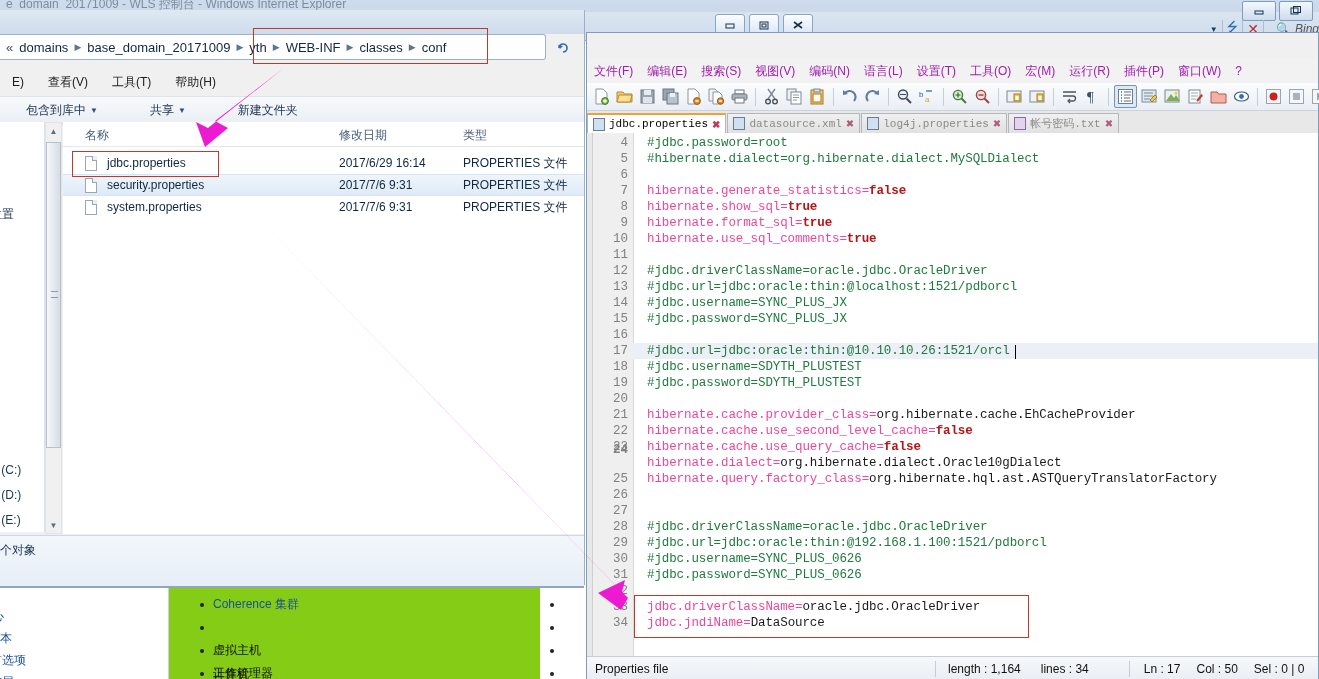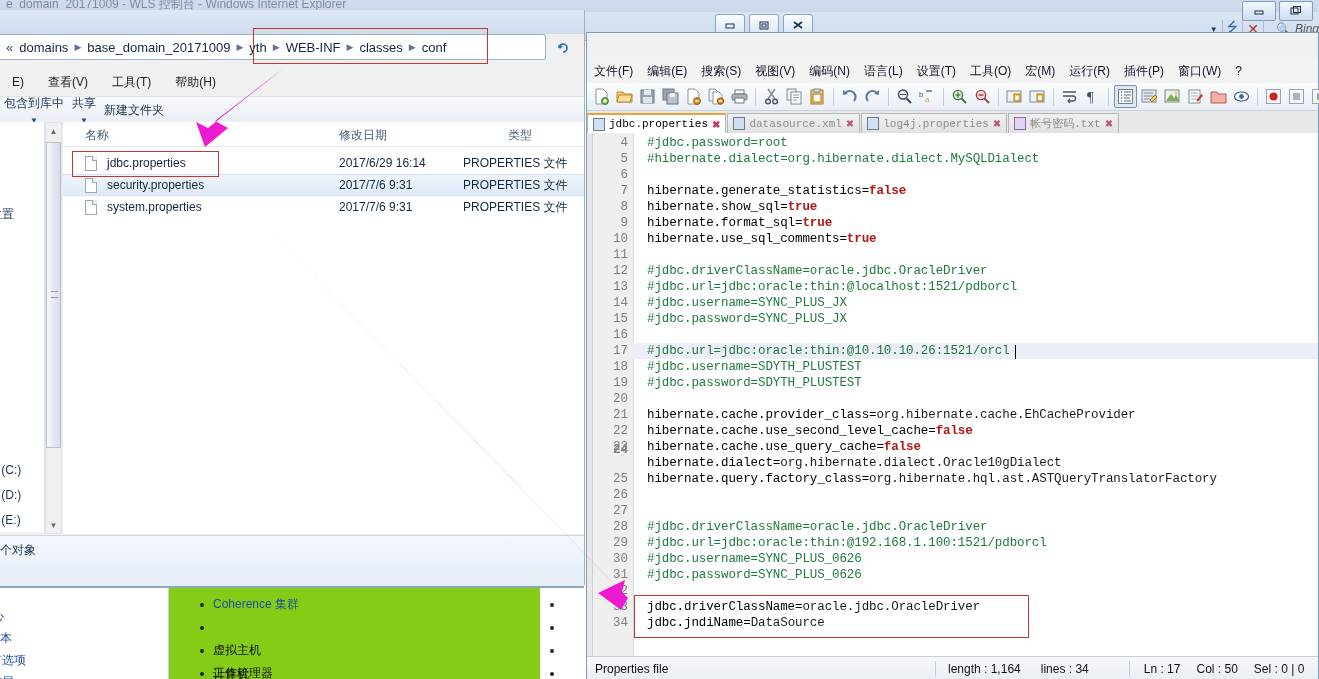--- a/index.html
+++ b/index.html
@@ -50,21 +50,21 @@
 
   
   #exp-menu{left:0;top:70px;width:584px;height:24px;display:flex;align-items:center;gap:0;
     background:#f0f0f0;}
   .menu-item{font-size:12px;color:#1b1b1b;padding:3px 12px;white-space:nowrap;}
 
   
   #exp-cmd{left:0;top:96px;width:584px;height:26px;
     background:linear-gradient(#f7f9fb,#eaeff5);border-top:1px solid #dde4ec;border-bottom:1px solid #c3cedb;
     display:flex;align-items:center;}
-  .cmd-item{font-size:12px;color:#1b3350;padding:2px 4px;white-space:nowrap;display:flex;align-items:center;gap:4px;flex-direction:column;}
+  .cmd-item{font-size:12px;color:#1b3350;padding:2px 26px;white-space:nowrap;display:flex;align-items:center;gap:4px;}
   .caret-d{font-size:8px;color:#31506f;}
 
   
   #nav-pane{left:0;top:122px;width:44px;height:410px;background:#fff;
     border-right:1px solid #dbe2ea;overflow:hidden;}
   .nav-txt{font-size:12px;color:#1b3350;white-space:nowrap;}
 
   
   #nav-scroll{left:45px;top:122px;width:17px;height:412px;background:#f0f0f0;border:1px solid #dfe4ea;box-sizing:border-box;}
   #nav-thumb{left:46px;top:142px;width:15px;height:306px;
@@ -106,21 +106,21 @@
   #npp-title{left:0;top:0;width:731px;height:26px;
     background:linear-gradient(#e4edf7,#cfdceb);display:flex;align-items:center;gap:6px;padding-left:5px;
     box-sizing:border-box;}
   #npp-title-text{font-size:12px;color:#0d2136;white-space:nowrap;overflow:hidden;}
   .npp-icon{width:15px;height:15px;background:linear-gradient(135deg,#cfe3a8,#7fae3d);
     border:1px solid #4d7021;position:relative;flex:none;}
   .npp-icon:after{content:"";position:absolute;left:3px;top:3px;width:7px;height:2px;background:#fff;
     box-shadow:0 3px 0 #fff,0 6px 0 #fff;}
 
   #npp-menu{left:0;top:26px;width:731px;height:24px;display:flex;align-items:center;background:#f2f2f2;}
-  .npp-menu-item{font-size:12px;color:#0f172a;padding:3px 7px;white-space:nowrap;}
+  .npp-menu-item{font-size:12px;color:#a21caf;padding:3px 7px;white-space:nowrap;}
 
   #npp-toolbar{left:0;top:50px;width:731px;height:28px;
     background:linear-gradient(#fbfcfd,#eaeff5);border-bottom:1px solid #c9d3de;
     display:flex;align-items:center;padding-left:3px;box-sizing:border-box;}
   .tb-ic{width:21px;height:21px;margin:0 1px;border-radius:2px;position:relative;flex:none;
     display:flex;align-items:center;justify-content:center;font-size:12px;line-height:1;}
   .tb-ic.active{border:1px solid #7a93b0;background:#dde8f5;}
   .tb-sep{width:1px;height:18px;background:#c3cedb;margin:0 4px;flex:none;}
 
   
@@ -139,21 +139,21 @@
   
   #npp-editor{left:0;top:100px;width:731px;height:523px;background:#fff;overflow:hidden;}
   #gutter{position:absolute;left:0;top:0;width:46px;height:523px;background:#efefef;
     border-right:1px solid #d9d9d9;}
   #gutter-bar{position:absolute;left:0;top:0;width:5px;height:523px;background:#e8e8e8;border-right:1px solid #cfcfcf;}
   .ln{position:absolute;right:5px;width:40px;text-align:right;
     font-family:"Liberation Mono", monospace;font-size:12.5px;color:#808080;}
   .code{position:absolute;left:60px;white-space:pre;
     font-family:"Liberation Mono", monospace;font-size:12.5px;letter-spacing:-0.1px;}
   .c-com{color:#1f7a3d;}
-  .c-key{color:#000000;}
+  .c-key{color:#ec4899;}
   .c-val{color:#b01818;font-weight:bold;}
   .c-plain{color:#1a1a1a;}
   #cur-line{position:absolute;left:46px;width:685px;height:16px;background:#eceef8;}
   #caret{position:absolute;width:1px;height:14px;background:#000;}
 
   
   #npp-status{left:0;top:623px;width:731px;height:24px;
     background:linear-gradient(#f6f8fa,#e9eef4);border-top:1px solid #c3cedb;display:flex;align-items:center;}
   .st-cell{font-size:12px;color:#111;white-space:nowrap;}
   .st-sep{width:1px;height:16px;background:#c3cedb;}
@@ -276,21 +276,21 @@
 <div class="abs" id="nav-thumb">
   <div style="position:absolute;left:4px;top:148px;width:7px;height:5px;
     border-top:1px solid #8e9aa8;border-bottom:1px solid #8e9aa8;"></div>
 </div>
 <div class="sb-arrow" style="top:517px;">▼</div>
 
 <div class="abs" id="filelist">
   <div class="abs" id="fl-head">
     <span class="abs fl-col" style="left:22px;top:5px;">名称</span>
     <span class="abs fl-col" style="left:276px;top:5px;">修改日期</span>
-    <span class="abs fl-col" style="left:400px;top:5px;margin-left:45px;">类型</span>
+    <span class="abs fl-col" style="left:400px;top:5px;">类型</span>
   </div>
 
   <div class="fl-row" style="top:30px;">
     <span class="doc-icon"></span>
     <span class="fl-name">jdbc.properties</span>
     <span class="fl-date">2017/6/29 16:14</span>
     <span class="fl-type">PROPERTIES 文件</span>
   </div>
 
   <div class="fl-row sel" style="top:52px;">

